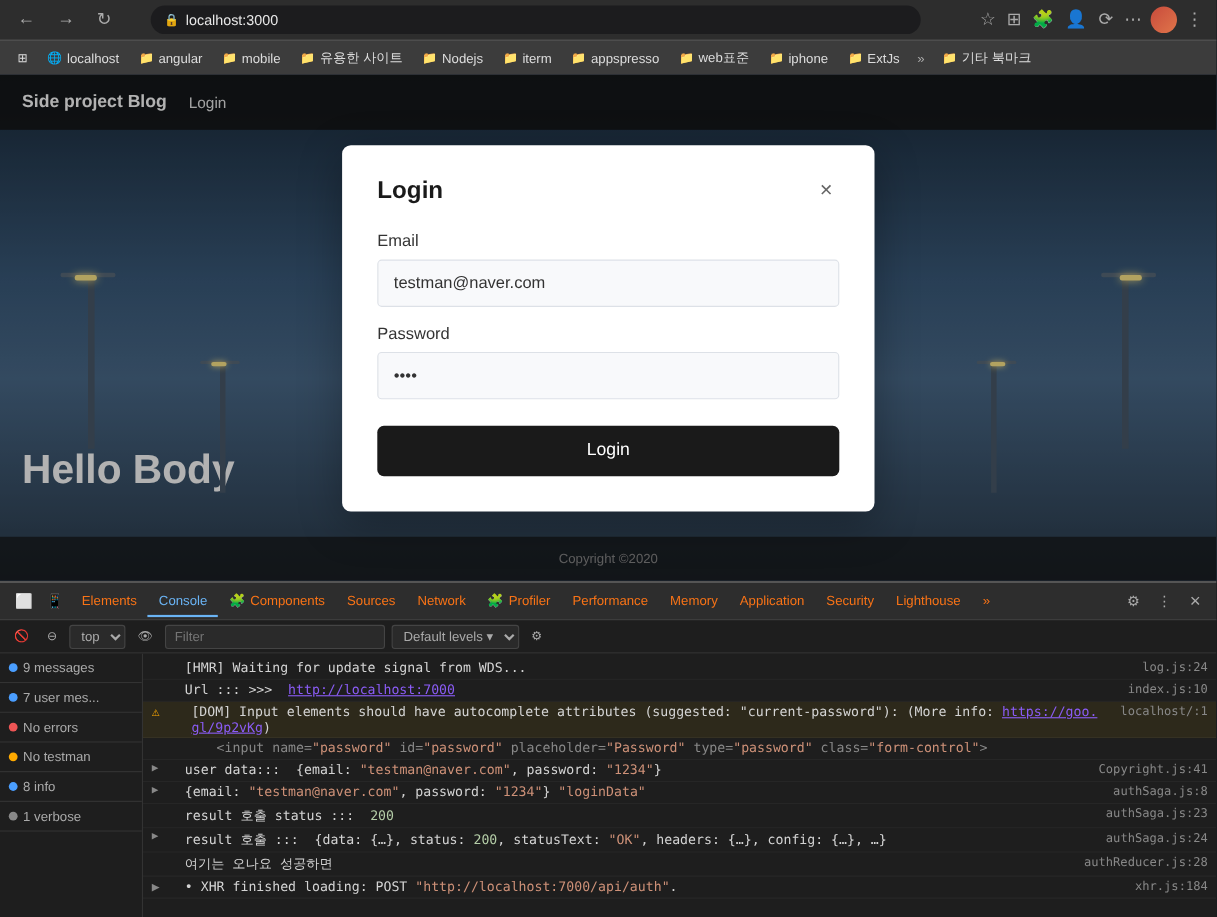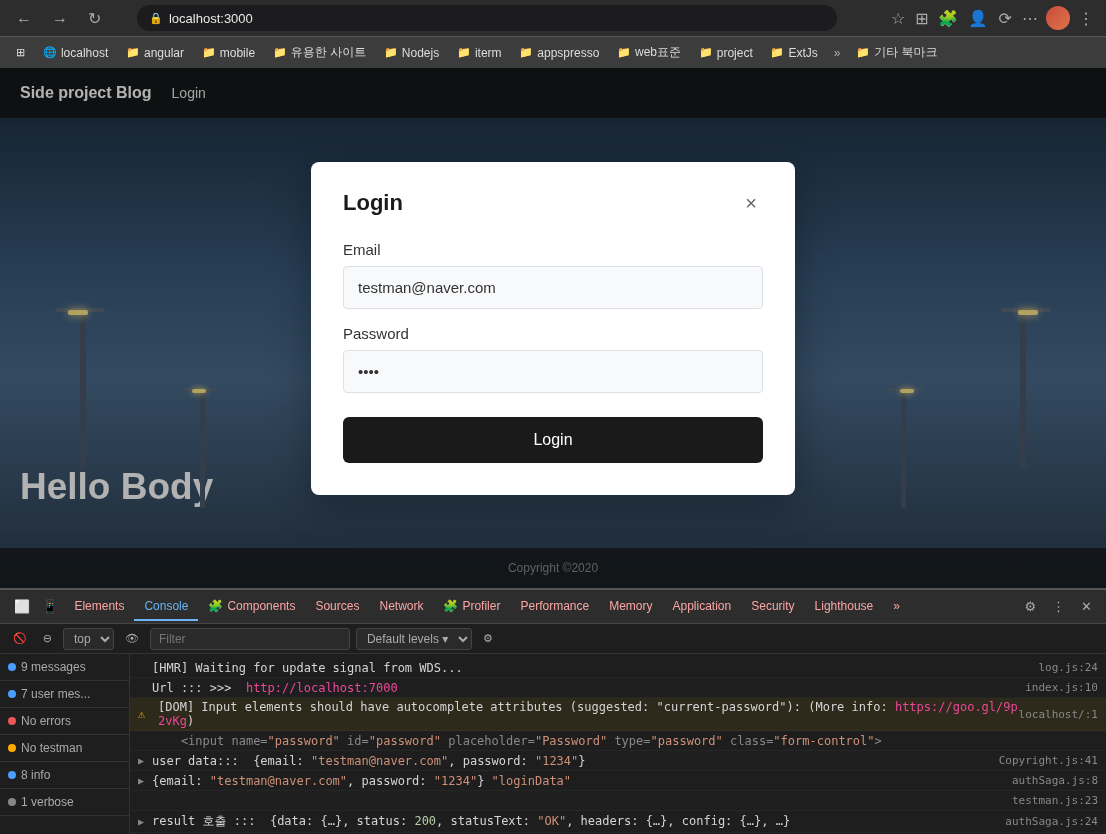--- a/index.html
+++ b/index.html
@@ -15,21 +15,21 @@
     .toolbar-icon { color: #aaa; font-size: 16px; cursor: pointer; padding: 2px; }
     .profile-avatar { width: 24px; height: 24px; border-radius: 50%; background: linear-gradient(135deg, #c84b3c, #e0754a); }
 
     
     .bookmarks-bar { background: #3c3c3c; height: 32px; display: flex; align-items: center; padding: 0 8px; gap: 2px; border-top: 1px solid #555; overflow: hidden; }
     .bookmark-item { display: flex; align-items: center; gap: 4px; padding: 3px 8px; border-radius: 4px; cursor: pointer; white-space: nowrap; color: #ddd; font-size: 12px; }
     .bookmark-icon { font-size: 11px; }
     .bookmark-more { color: #aaa; font-size: 12px; padding: 3px 6px; cursor: pointer; }
 
     
-    .website { position: relative; width: 100%; height: 520px; background: #2a3a4a; overflow: hidden; }
+    .website { position: relative; width: 100%; height: 460px; background: #2a3a4a; overflow: hidden; }
     .website-bg { position: absolute; inset: 0; background: linear-gradient(to bottom, #1a2a3a 0%, #3a5a7a 40%, #4a6a8a 60%, #2a3a4a 100%); }
     .site-header { position: absolute; top: 0; left: 0; right: 0; height: 50px; background: rgba(20,20,20,0.85); display: flex; align-items: center; padding: 0 20px; gap: 20px; z-index: 10; }
     .site-title { color: #fff; font-size: 16px; font-weight: 600; }
     .site-nav-link { color: #fff; font-size: 14px; text-decoration: none; opacity: 0.9; }
     .hero-text { position: absolute; bottom: 80px; left: 20px; color: #fff; font-size: 37px; font-weight: 700; }
     .site-footer { position: absolute; bottom: 0; left: 0; right: 0; height: 40px; background: rgba(20,20,20,0.7); display: flex; align-items: center; justify-content: center; color: #888; font-size: 12px; }
 
     
     .modal-overlay { position: absolute; inset: 0; background: rgba(0,0,0,0.3); z-index: 20; display: flex; justify-content: center; align-items: center; }
     .modal { background: #fff; border-radius: 8px; width: 484px; padding: 28px 32px 32px; box-shadow: 0 10px 40px rgba(0,0,0,0.3); }
@@ -38,37 +38,37 @@
     .modal-close { background: none; border: none; font-size: 20px; color: #666; cursor: pointer; padding: 2px 6px; }
     .form-group { margin-bottom: 16px; }
     .form-label { display: block; font-size: 15px; color: #333; margin-bottom: 8px; }
     .form-input { width: 100%; padding: 12px 14px; border: 1px solid #dde1e7; border-radius: 4px; font-size: 15px; color: #333; background: #f8f9fb; outline: none; }
     .login-btn { width: 100%; padding: 14px; background: #1a1a1a; color: #fff; border: none; border-radius: 6px; font-size: 16px; font-weight: 500; cursor: pointer; margin-top: 8px; }
 
     
     .devtools { background: #1e1e1e; width: 100%; height: 374px; display: flex; flex-direction: column; border-top: 2px solid #555; }
     .devtools-btn { background: none; border: none; color: #aaa; font-size: 13px; cursor: pointer; padding: 4px 6px; border-radius: 3px; }
     .devtools-tabs { background: #2d2d2d; height: 34px; display: flex; align-items: center; padding: 0 8px; border-bottom: 1px solid #444; overflow: hidden; }
-    .devtools-tab { color: #fca5a5; font-size: 12px; padding: 6px 10px; cursor: pointer; white-space: nowrap; border-bottom: 2px solid transparent; }
+    .devtools-tab { color: #f97316; font-size: 12px; padding: 6px 10px; cursor: pointer; white-space: nowrap; border-bottom: 2px solid transparent; }
     .devtools-tab.active { color: #6ab4f5; border-bottom: 2px solid #6ab4f5; }
     .devtools-tab-icon { margin-right: 4px; }
     .devtools-console-toolbar { background: #1e1e1e; height: 30px; display: flex; align-items: center; padding: 0 8px; gap: 6px; border-bottom: 1px solid #333; }
     .console-toolbar-btn { background: none; border: none; color: #aaa; font-size: 11px; cursor: pointer; padding: 2px 5px; border-radius: 3px; display: flex; align-items: center; gap: 3px; }
     .console-filter-input { background: #2a2a2a; border: 1px solid #444; border-radius: 3px; color: #ddd; font-size: 12px; padding: 2px 8px; height: 22px; width: 200px; }
     .console-level-select { background: #2a2a2a; border: 1px solid #444; color: #aaa; font-size: 12px; padding: 1px 6px; border-radius: 3px; height: 22px; }
     .devtools-console { flex: 1; overflow-y: auto; padding: 4px 0; }
-    .console-line { display: flex; align-items: center; padding: 2px 8px; font-size: 12px; font-family: 'Consolas', 'Monaco', monospace; border-bottom: 1px solid rgba(255,255,255,0.04); min-height: 20px; }
+    .console-line { display: flex; align-items: flex-start; padding: 2px 8px; font-size: 12px; font-family: 'Consolas', 'Monaco', monospace; border-bottom: 1px solid rgba(255,255,255,0.04); min-height: 20px; gap: 16px; }
     .console-line-icon { width: 16px; flex-shrink: 0; margin-right: 4px; }
     .console-line-expand { width: 12px; flex-shrink: 0; color: #888; margin-right: 2px; cursor: pointer; }
     .console-msg { flex: 1; color: #d4d4d4; word-break: break-all; }
     .console-source { margin-left: auto; color: #888; white-space: nowrap; font-size: 11px; }
     .console-line.log { }
     .console-line.warn { background: rgba(255,200,0,0.07); }
     .icon-warn { color: #fa0; }
-    .link-text { color: #ec4899; cursor: pointer; }
+    .link-text { color: #8b5cf6; text-decoration: underline; cursor: pointer; }
     .string-val { color: #ce9178; }
     .number-val { color: #b5cea8; }
     .expand-arrow { font-size: 10px; color: #888; }
 
     
     .devtools-with-sidebar { display: flex; flex: 1; overflow: hidden; }
     .messages-sidebar { width: 130px; flex-shrink: 0; border-right: 1px solid #333; overflow-y: auto; }
     .msg-group { padding: 6px 8px; border-bottom: 1px solid #333; cursor: pointer; }
     .msg-count-row { display: flex; align-items: center; gap: 5px; color: #aaa; font-size: 12px; }
     .msg-dot { width: 8px; height: 8px; border-radius: 50%; flex-shrink: 0; }
@@ -132,21 +132,21 @@
   <div class="bookmark-item">
     <span class="bookmark-icon">📁</span>
     <span>appspresso</span>
   </div>
   <div class="bookmark-item">
     <span class="bookmark-icon">📁</span>
     <span>web표준</span>
   </div>
   <div class="bookmark-item">
     <span class="bookmark-icon">📁</span>
-    <span>project</span>
+    <span>iphone</span>
   </div>
   <div class="bookmark-item">
     <span class="bookmark-icon">📁</span>
     <span>ExtJs</span>
   </div>
   <span class="bookmark-more">»</span>
   <span class="bookmark-item">
     <span class="bookmark-icon">📁</span>
     <span>기타 북마크</span>
   </span>
@@ -314,30 +314,37 @@
       </div>
 
       <div class="console-line log">
         <span class="console-line-expand expand-arrow">▶</span>
         <span class="console-msg">{email: <span class="string-val">"testman@naver.com"</span>, password: <span class="string-val">"1234"</span>} <span class="string-val">"loginData"</span></span>
         <span class="console-source">authSaga.js:8</span>
       </div>
 
       <div class="console-line log">
         <span class="console-line-expand"> </span>
-        <span class="console-source">testman.js:23</span>
+        <span class="console-msg">result 호출 status :::&nbsp; <span class="number-val">200</span></span>
+        <span class="console-source">authSaga.js:23</span>
       </div>
 
       <div class="console-line log">
         <span class="console-line-expand expand-arrow">▶</span>
         <span class="console-msg">result 호출 :::&nbsp; {data: {…}, status: <span class="number-val">200</span>, statusText: <span class="string-val">"OK"</span>, headers: {…}, config: {…}, …}</span>
         <span class="console-source">authSaga.js:24</span>
       </div>
 
+      <div class="console-line log">
+        <span class="console-line-expand"> </span>
+        <span class="console-msg">여기는 오나요 성공하면</span>
+        <span class="console-source">authReducer.js:28</span>
+      </div>
 
       <div class="console-line log">
         <span class="console-line-expand">▶</span>
+        <span class="console-msg">• XHR finished loading: POST <span class="string-val">"http://localhost:7000/api/auth"</span>.</span>
         <span class="console-source">xhr.js:184</span>
       </div>
 
     </div>
   </div>
 </div>
 
 </body></html>

